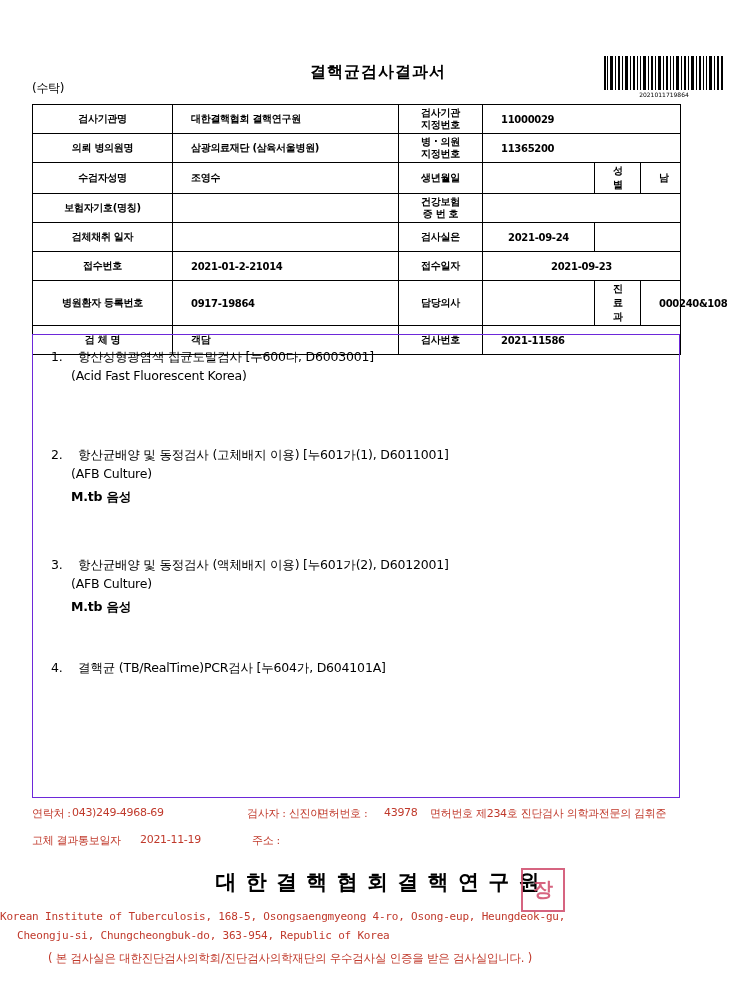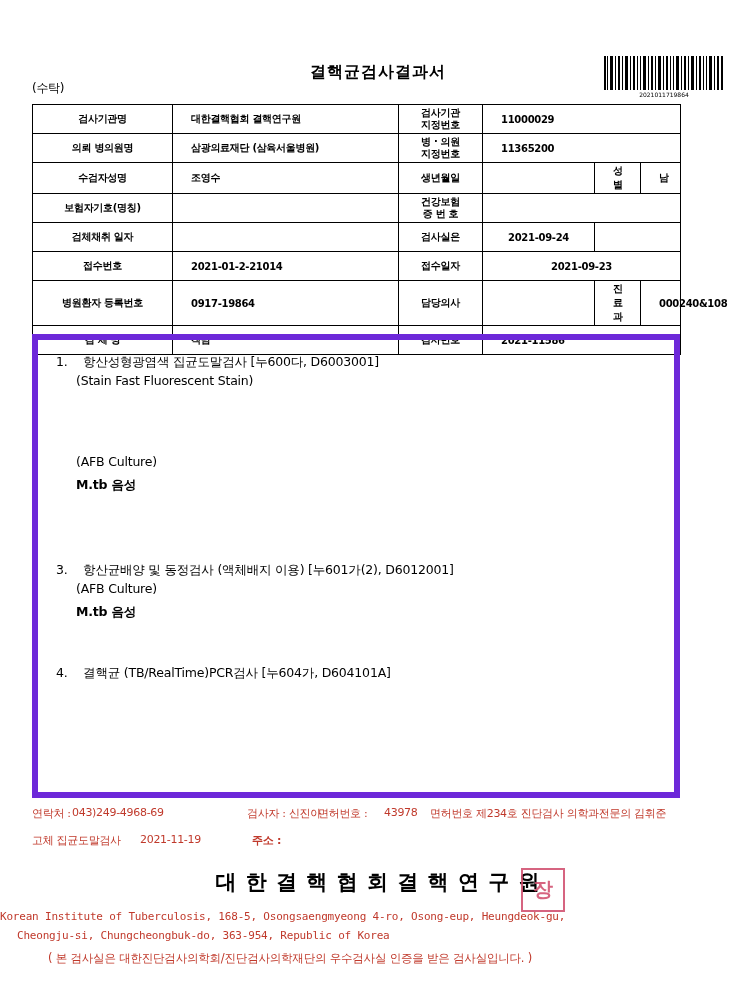--- a/index.html
+++ b/index.html
@@ -101,21 +101,21 @@
     font-size: 8.5px;
   }
 
   
   .results {
     position: absolute;
     left: 32px;
     top: 334px;
     width: 648px;
     height: 464px;
-    border: 6px solid #6d28d9;
+    border: 1px solid #6d28d9;
     box-sizing: border-box;
     padding: 14px 18px;
     font-size: 12.5px;
     letter-spacing: -0.2px;
   }
   .res-item {
     position: absolute;
     left: 18px;
   }
   .res-line1 {
@@ -312,25 +312,30 @@
   </table>
 
   <div class="results">
 
     <div class="res-item" style="top:14px;">
       <div class="res-line1">
         <span>1.</span>
         <span style="display:inline-block;width:8px"></span>
         <span>항산성형광염색 집균도말검사 [누600다, D6003001]</span>
       </div>
-      <div class="res-line2">(Stain Fast Fluorescent Stain)</div>
+      <div class="res-line2">(Acid Fast Fluorescent Korea)</div>
       <div class="res-result"></div>
     </div>
 
     <div class="res-item" style="top:112px;">
+      <div class="res-line1">
+        <span>2.</span>
+        <span style="display:inline-block;width:8px"></span>
+        <span>항산균배양 및 동정검사 (고체배지 이용) [누601가(1), D6011001]</span>
+      </div>
       <div class="res-line2">(AFB Culture)</div>
       <div class="res-result">M.tb 음성</div>
     </div>
 
     <div class="res-item" style="top:222px;">
       <div class="res-line1">
         <span>3.</span>
         <span style="display:inline-block;width:8px"></span>
         <span>항산균배양 및 동정검사 (액체배지 이용) [누601가(2), D6012001]</span>
       </div>
@@ -353,23 +358,23 @@
   <div class="footer">
     <div class="f-row">
       <span class="f-abs" style="left:32px;">연락처 :</span>
       <span class="f-abs" style="left:72px;">043)249-4968-69</span>
       <span class="f-abs" style="left:228px;margin-left:19px;">검사자 : 신진아</span>
       <span class="f-abs" style="left:318px;">면허번호 :</span>
       <span class="f-abs" style="left:384px;">43978</span>
       <span class="f-abs" style="left:430px;">면허번호 제234호 진단검사 의학과전문의 김휘준</span>
     </div>
     <div class="f-row" style="margin-top:8px;">
-      <span class="f-abs" style="left:32px;">고체 집균도말검사</span>
+      <span class="f-abs" style="left:32px;">고체 결과통보일자</span>
       <span class="f-abs" style="left:140px;">2021-11-19</span>
-      <span class="f-abs" style="left:252px;font-weight:bold;">주소 :</span>
+      <span class="f-abs" style="left:252px;">주소 :</span>
     </div>
   </div>
 
   <div class="org-line">대 한 결 핵 협 회   결 핵 연 구 원</div>
   <div class="stamp">장</div>
 
   <div class="eng eng1">Korean Institute of Tuberculosis, 168-5, Osongsaengmyeong 4-ro, Osong-eup, Heungdeok-gu,</div>
   <div class="eng eng2">Cheongju-si, Chungcheongbuk-do, 363-954, Republic of Korea</div>
   <div class="eng eng3">( 본 검사실은 대한진단검사의학회/진단검사의학재단의 우수검사실 인증을 받은 검사실입니다. )</div>
 

